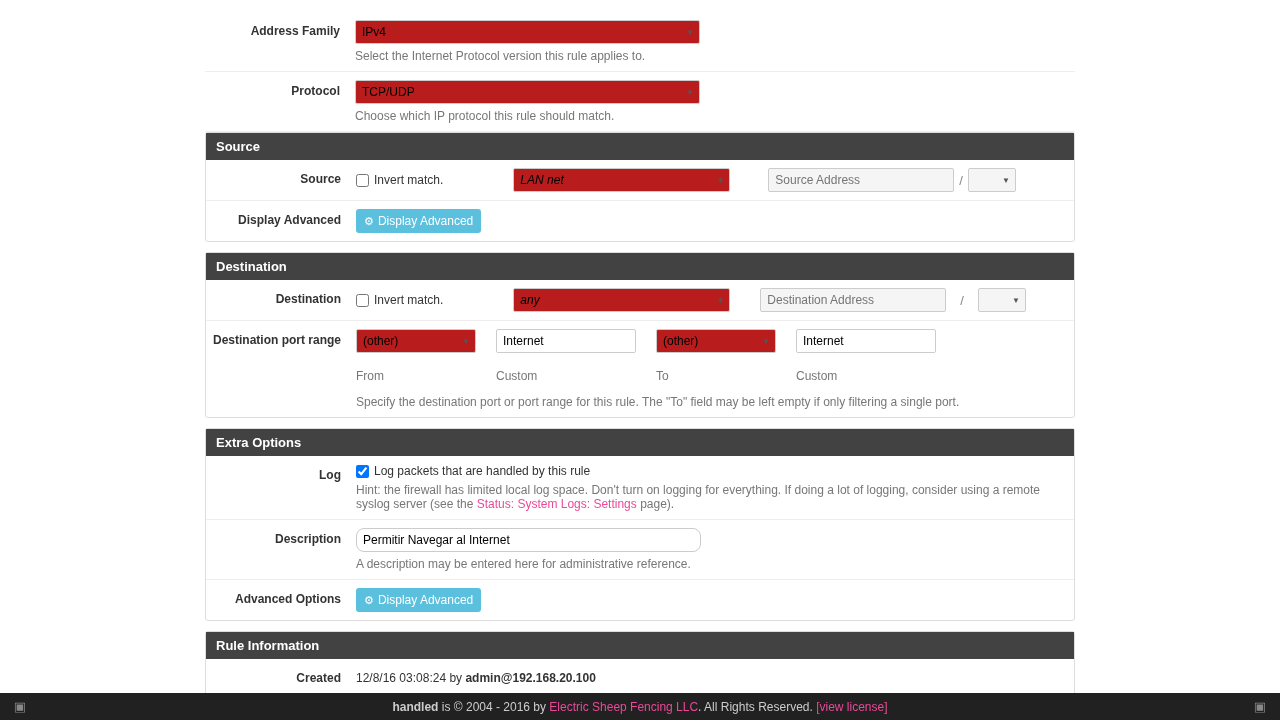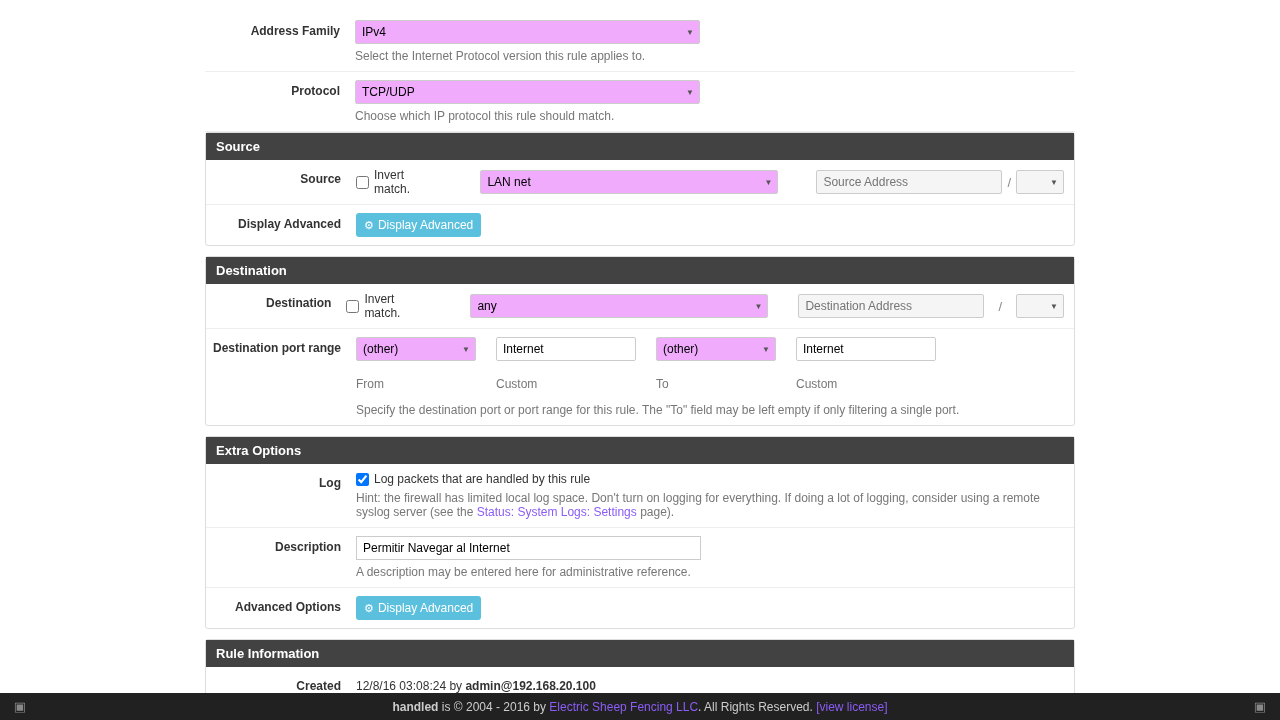--- a/index.html
+++ b/index.html
@@ -5,33 +5,33 @@
 * { box-sizing: border-box; margin: 0; padding: 0; }
 body { font-family: -apple-system, Helvetica, Arial, sans-serif; font-size: 13px; color: #333; background: #fff; }
 .page { width: 1280px; height: 720px; position: relative; overflow: hidden; }
 .container { width: 870px; margin: 0 auto; padding-top: 12px; }
 .panel { border: 1px solid #ddd; border-radius: 3px; margin-bottom: 10px; }
 .panel-header { background: #424242; color: #fff; padding: 6px 10px; font-weight: bold; font-size: 13px; }
 .row { display: flex; align-items: flex-start; padding: 8px 0; border-bottom: 1px solid #eee; }
 .row:last-child { border-bottom: none; }
 .label-col { width: 150px; text-align: right; padding-right: 15px; font-weight: bold; font-size: 12px; padding-top: 4px; }
 .ctrl-col { flex: 1; padding-right: 10px; }
-.select { border: 1px solid #ccc; border-radius: 2px; background: #f0abfc; height: 24px; padding: 2px 6px; font-size: 12px; appearance: none; -webkit-appearance: none; position: relative; }
+.select { border: 1px solid #ccc; border-radius: 2px; background: #b91c1c; height: 24px; padding: 2px 6px; font-size: 12px; appearance: none; -webkit-appearance: none; position: relative; }
 .select-wrap { position: relative; display: inline-block; }
 .select-wrap::after { content: '▼'; font-size: 8px; color: #555; position: absolute; right: 6px; top: 50%; transform: translateY(-50%); pointer-events: none; }
 .wide { width: 345px; }
 .help { color: #777; font-size: 12px; margin-top: 5px; }
 .inline-group { display: flex; align-items: center; gap: 10px; }
 .checkbox-label { font-size: 12px; color: #333; display: flex; align-items: center; gap: 5px; }
-.sel-medium { width: 298px; }
+.sel-medium { width: 217px; font-style: italic; }
 .sel-small-input { width: 186px; border: 1px solid #ccc; border-radius: 2px; height: 24px; padding: 2px 6px; font-size: 12px; color: #888; }
 .sel-narrow { width: 48px; }
-.input-text { width: 345px; border: 1px solid #ccc; border-radius: 0; height: 24px; padding: 2px 6px; font-size: 12px; }
+.input-text { width: 345px; border: 1px solid #ccc; border-radius: 8px; height: 24px; padding: 2px 6px; font-size: 12px; }
 .btn-info { background: #5bc0de; color: #fff; border: none; border-radius: 3px; padding: 5px 8px; font-size: 12px; cursor: pointer; display: inline-flex; align-items: center; gap: 4px; }
-.link { color: #8b5cf6; text-decoration: none; }
+.link { color: #ec4899; text-decoration: none; }
 .port-row { display: flex; gap: 20px; }
 .port-group { display: flex; flex-direction: column; }
 .port-label { color: #777; font-size: 12px; margin-top: 16px; }
 .sel-port { width: 120px; }
 .inp-port { width: 140px; border: 1px solid #ccc; border-radius: 2px; height: 24px; padding: 2px 6px; font-size: 12px; }
 .footer { position: absolute; bottom: 0; left: 0; right: 0; background: #212121; color: #ccc; font-size: 12px; text-align: center; padding: 6px 0; display: flex; justify-content: space-between; align-items: center; }
 .footer-center { flex: 1; }
 .foot-icon { width: 40px; color: #888; font-size: 13px; }
 .icon-gear::before { content: '⚙'; font-size: 11px; }
 .small-sel-input { background: #f5f5f5; }

